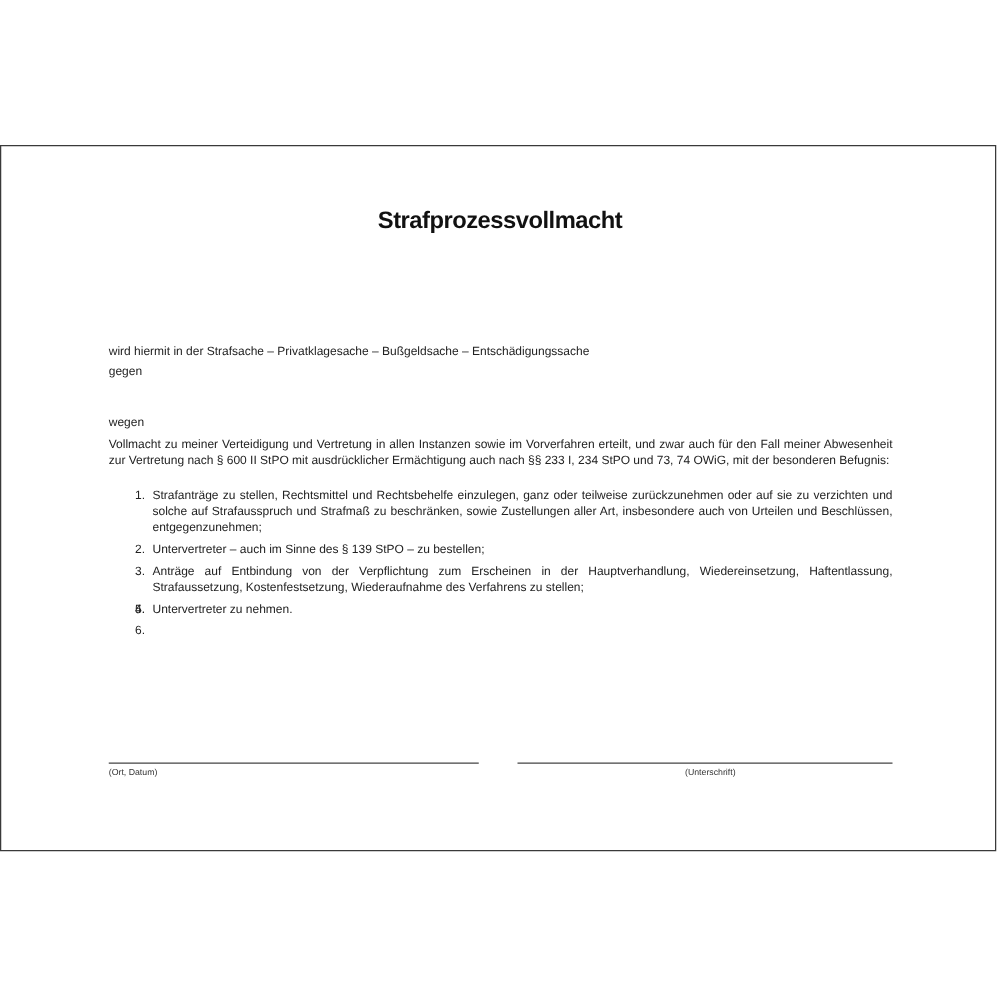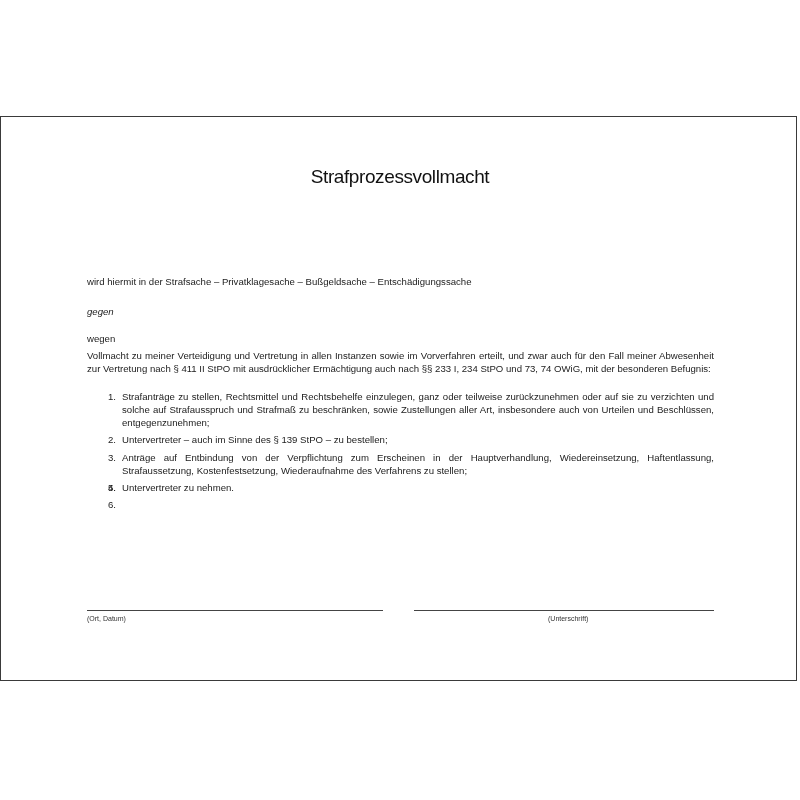--- a/index.html
+++ b/index.html
@@ -25,21 +25,21 @@
       box-sizing: border-box;
       background: #ffffff;
     }
     .title {
       position: absolute;
       left: 0;
       width: 100%;
       top: 166px;
       text-align: center;
       font-size: 19px;
-      font-weight: normal;
+      font-weight: bold;
       letter-spacing: -0.4px;
       color: #111111;
     }
     .line {
       position: absolute;
       left: 87px;
       font-size: 9.6px;
       line-height: 12px;
       white-space: nowrap;
       text-align: center;
@@ -92,25 +92,25 @@
   </style>
 </head>
 <body>
 
 <div class="form-sheet"></div>
 
 <div class="title">Strafprozessvollmacht</div>
 
 <div class="line" style="top:276px;">wird hiermit in der Strafsache – Privatklagesache – Bußgeldsache – Entschädigungssache</div>
 
-<div class="line" style="top:306px;font-style:italic;">gegen</div>
+<div class="line" style="top:292px;">gegen</div>
 
 <div class="line" style="top:333px;">wegen</div>
 
-<div class="para" style="top:349px;">Vollmacht zu meiner Verteidigung und Vertretung in allen Instanzen sowie im Vorverfahren erteilt, und zwar auch für den Fall meiner Abwesenheit zur Vertretung nach § 411 II StPO mit ausdrücklicher Ermächtigung auch nach §§ 233 I, 234 StPO und 73, 74 OWiG, mit der besonderen Befugnis:</div>
+<div class="para" style="top:349px;">Vollmacht zu meiner Verteidigung und Vertretung in allen Instanzen sowie im Vorverfahren erteilt, und zwar auch für den Fall meiner Abwesenheit zur Vertretung nach § 600 II StPO mit ausdrücklicher Ermächtigung auch nach §§ 233 I, 234 StPO und 73, 74 OWiG, mit der besonderen Befugnis:</div>
 
 <ul class="list">
   <li>
     <span class="num">1.</span>
     <span>Strafanträge zu stellen, Rechtsmittel und Rechtsbehelfe einzulegen, ganz oder teilweise zurückzunehmen oder auf sie zu verzichten und solche auf Strafausspruch und Strafmaß zu beschränken, sowie Zustellungen aller Art, insbesondere auch von Urteilen und Beschlüssen, entgegenzunehmen;</span>
   </li>
   <li>
     <span class="num">2.</span>
     <span>Untervertreter – auch im Sinne des § 139 StPO – zu bestellen;</span>
   </li>

